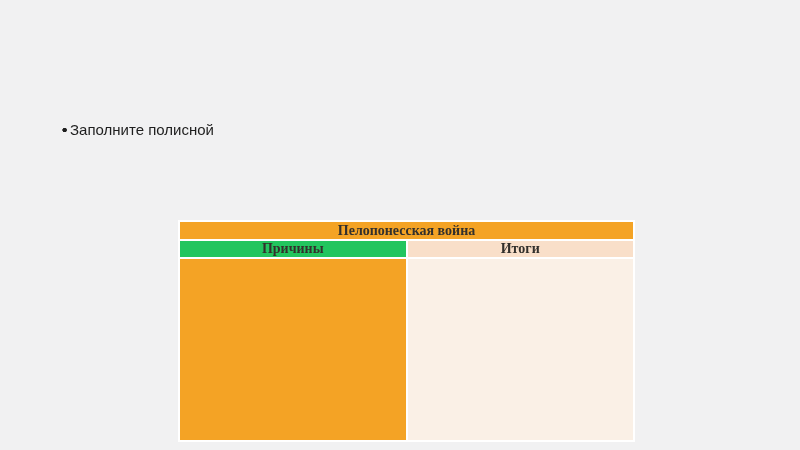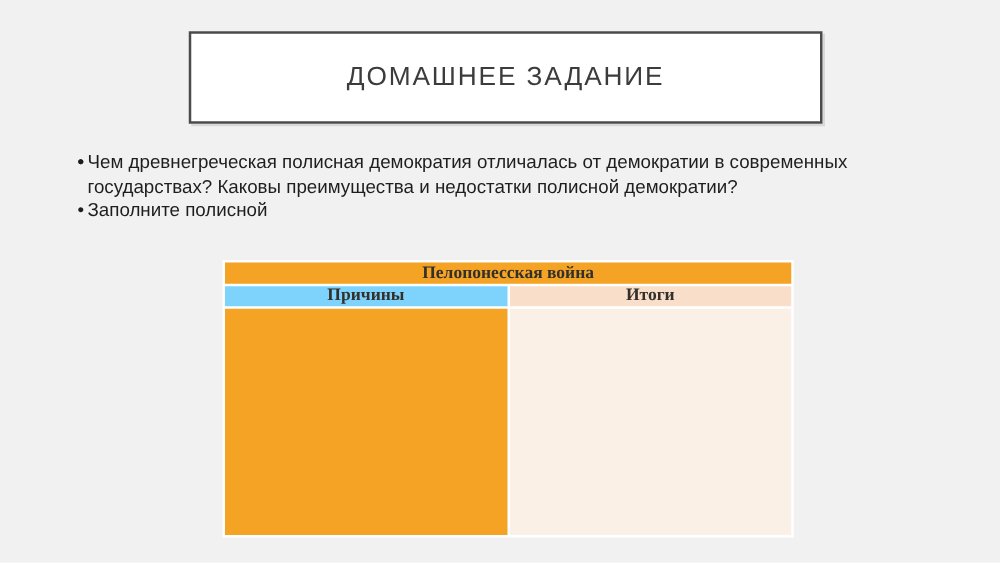--- a/index.html
+++ b/index.html
@@ -53,63 +53,59 @@
   .bullet-dot {
     position: absolute;
     left: 0;
     top: 0;
   }
 
   
   .table-wrap {
     position: absolute;
     left: 178px;
-    top: 208px;
+    top: 220px;
     width: 457px;
     background: #FFFFFF;
   }
   table.hw {
     width: 100%;
     border-collapse: separate;
     border-spacing: 2px;
     table-layout: fixed;
   }
   table.hw td {
     padding: 0;
     text-align: center;
     vertical-align: middle;
     font-family: "Liberation Serif", serif;
     font-weight: bold;
     font-size: 14px;
     color: #33302C;
   }
   .row-title td { background: #F4A325; height: 17px; }
   .row-head td  { height: 15px; }
-  .row-head .c1 { background: #7dd3fc; }
+  .row-head .c1 { background: #22c55e; }
   .row-head .c2 { background: #F9DFC9; margin-top: 39px; }
   .row-body td  { height: 181px; }
   .row-body .c1 { background: #F4A325; }
   .row-body .c2 { background: #FAF0E6; }
 </style>
 </head>
 <body>
 
 <div class="slide">
 
-  <div class="title-box">
-    <div class="title-text">ДОМАШНЕЕ ЗАДАНИЕ</div>
-  </div>
 
   <ul class="bullets">
     <li>
       <span class="bullet-dot">•</span>
     </li>
     <li>
       <span class="bullet-dot">•</span>
-      <span>Чем древнегреческая полисная демократия отличалась от демократии в современных государствах? Каковы преимущества и недостатки полисной демократии?</span>
     </li>
     <li>
       <span class="bullet-dot">•</span>
       <span>Заполните полисной</span>
     </li>
   </ul>
 
   <div class="table-wrap">
     <table class="hw">
       <tbody>

